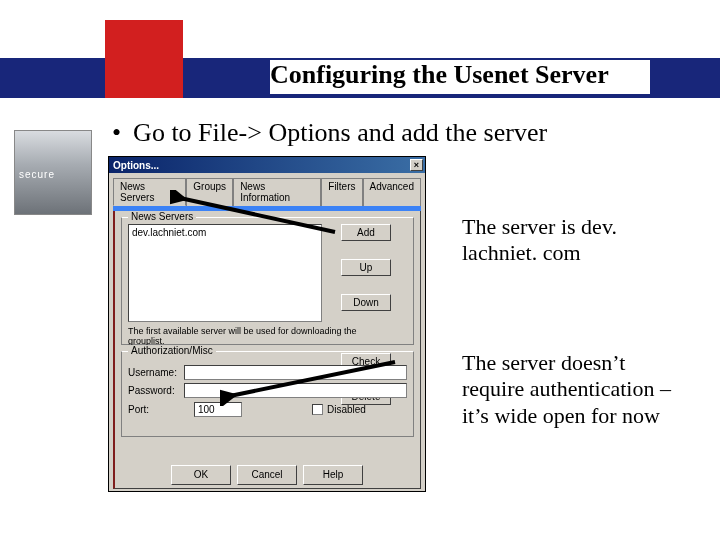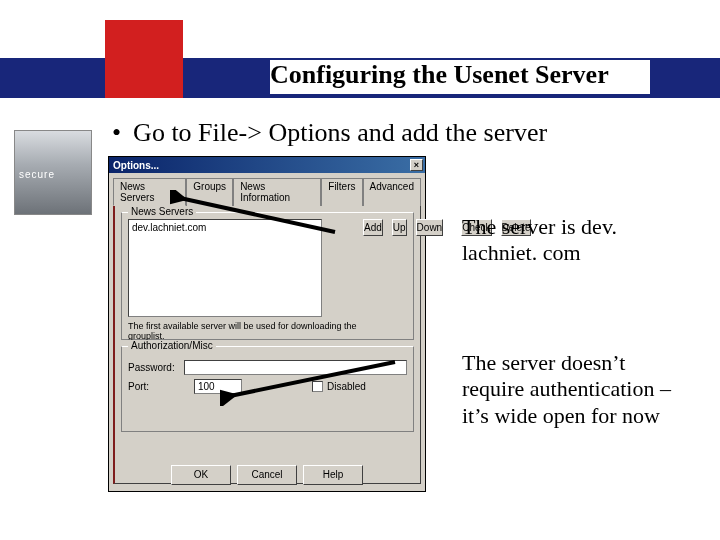--- a/index.html
+++ b/index.html
@@ -83,21 +83,21 @@
     font-size: 9px;
     border: 1px solid #fff;
     border-right-color: #404040;
     border-bottom-color: #404040;
     font-family: Arial;
     font-weight: bold;
   }
   .tabs {
     display: flex;
     margin: 4px 4px 0 4px;
-    border-bottom: 1px solid #3b82f6;
+    border-bottom: 6px solid #3b82f6;
   }
   .tab {
     padding: 2px 6px 2px 6px;
     border: 1px solid #808080;
     border-bottom: none;
     background: #d4d0c8;
     margin-right: 0px;
     font-size: 10px;
     position: relative;
     top: 1px;
@@ -137,25 +137,25 @@
     width: 194px; height: 98px;
     background: #fff;
     border: 1px solid #808080;
     border-top-color: #404040;
     border-left-color: #404040;
     padding: 2px 3px;
     font-size: 10px;
   }
   .btncol {
     position: absolute;
-    right: 0; top: 6px;
+    right: 22px; top: 6px;
     width: 50px;
     display: flex;
-    flex-direction: row;
-    gap: 9px;
+    flex-direction: column;
+    gap: 18px;
   }
   .winbtn {
     height: 17px;
     background: #d4d0c8;
     border: 1px solid #fff;
     border-right-color: #404040;
     border-bottom-color: #404040;
     font-size: 10px;
     text-align: center;
     line-height: 15px;
@@ -274,20 +274,24 @@
         <div class="winbtn">Up</div>
         <div class="winbtn">Down</div>
         <div style="height:6px"></div>
         <div class="winbtn">Check</div>
         <div class="winbtn">Delete</div>
       </div>
       <div class="hint">The first available server will be used for downloading the grouplist.</div>
     </div>
 
     <div class="groupbox gb-auth" data-label="Authorization/Misc">
+      <div class="authrow">
+        <label>Username:</label>
+        <div class="txtfield"></div>
+      </div>
       <div class="authrow">
         <label>Password:</label>
         <div class="txtfield"></div>
       </div>
       <div class="portrow">
         <label style="width:56px">Port:</label>
         <div class="txtfield">100</div>
         <span class="chk">
           <span class="chkbox"></span>
           <span>Disabled</span>

